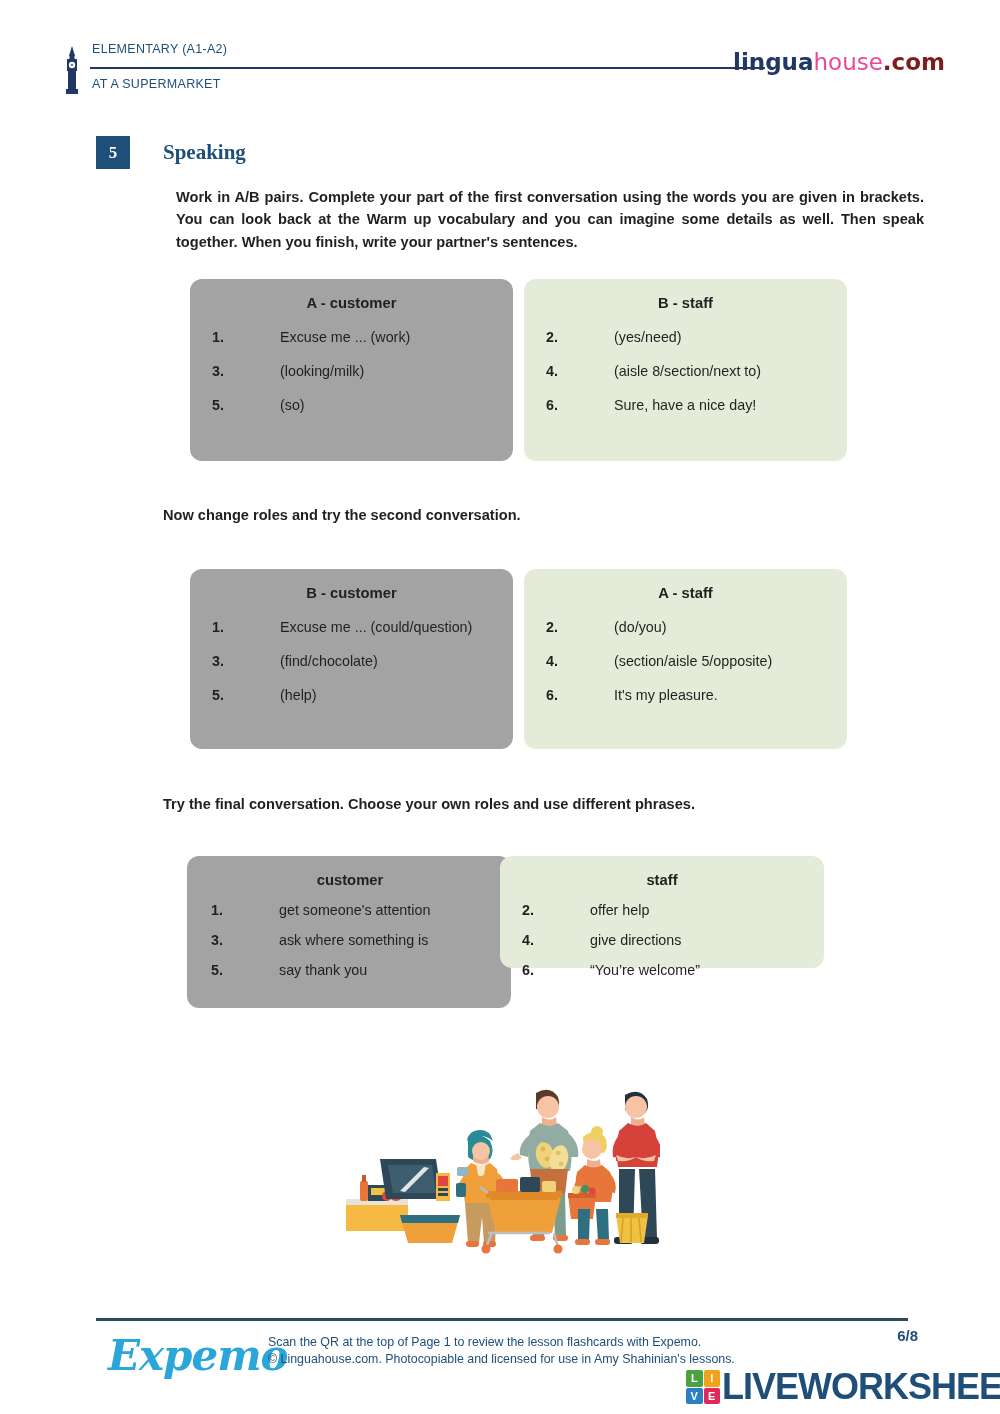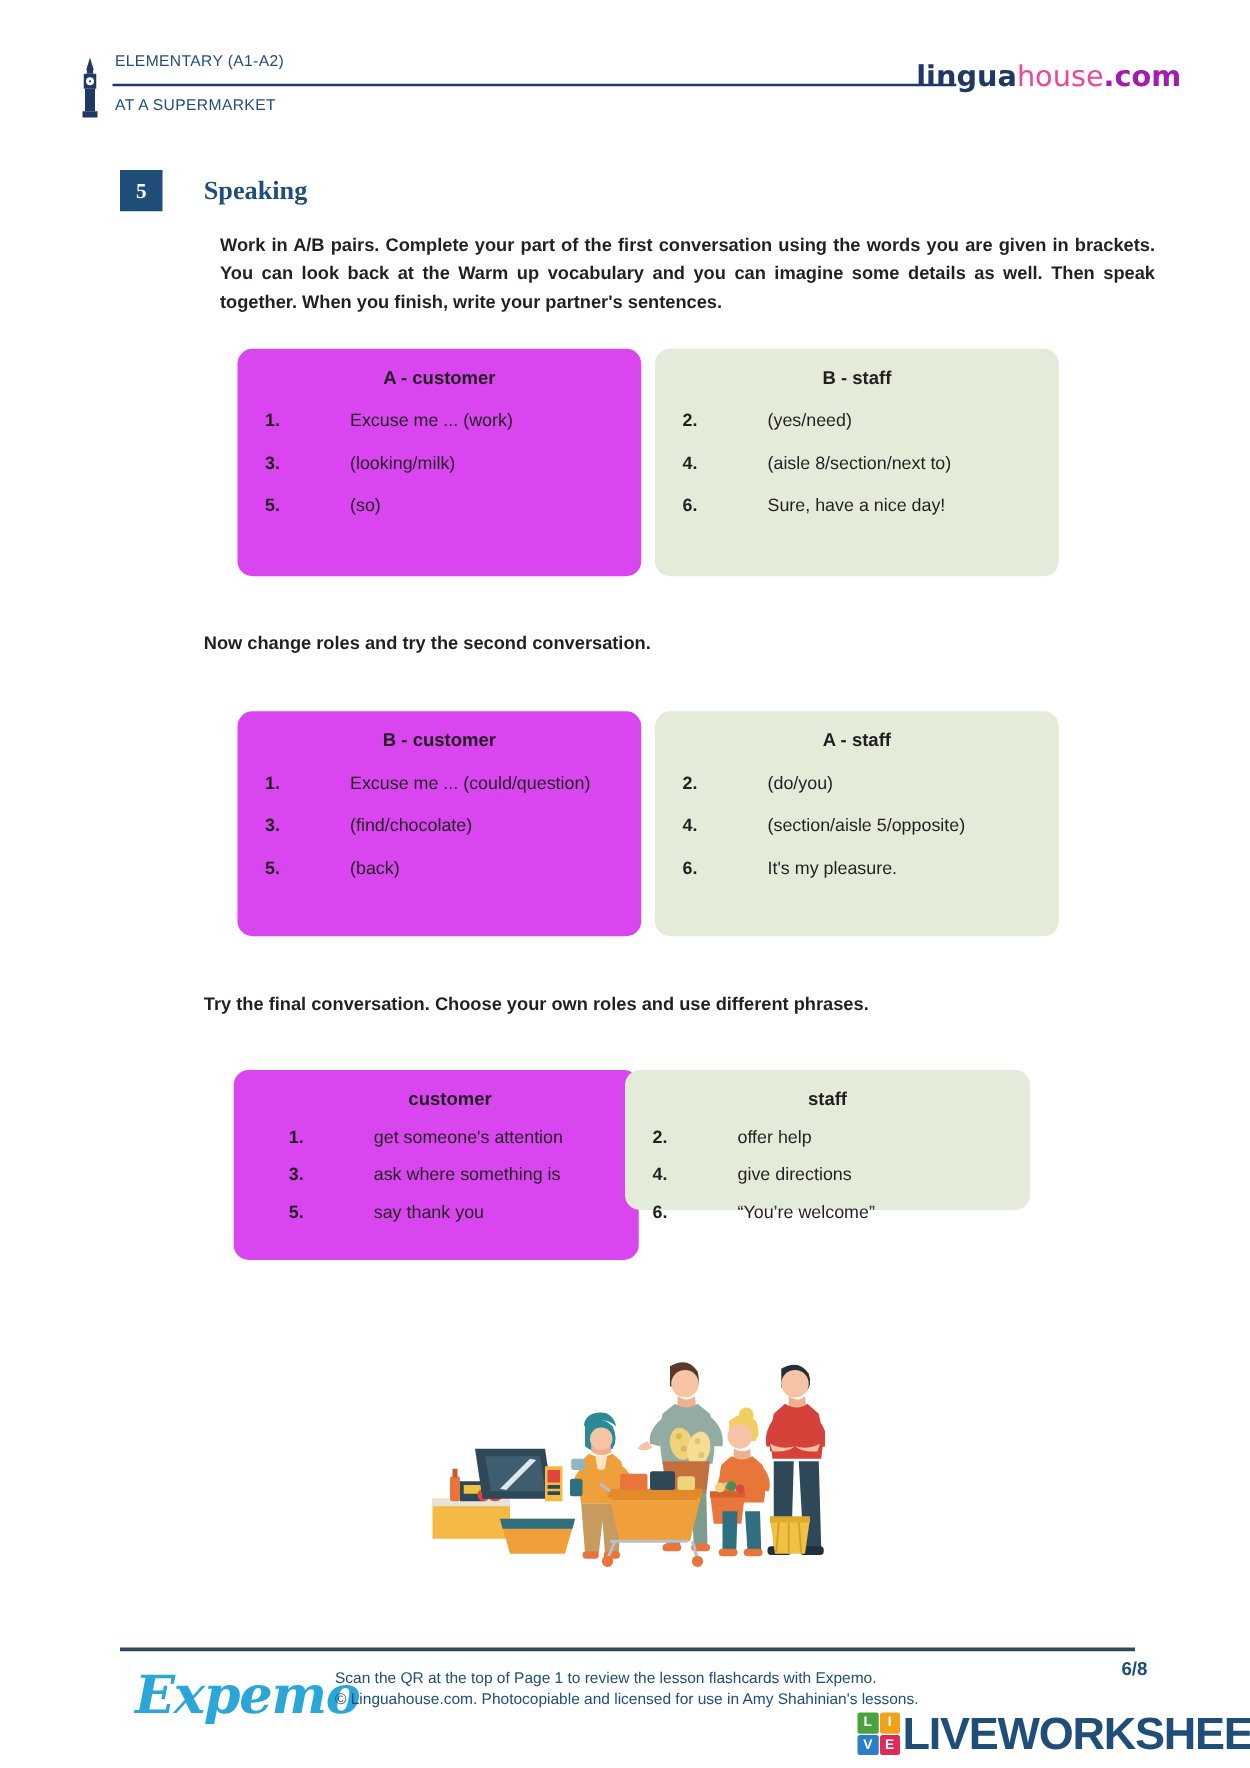--- a/index.html
+++ b/index.html
@@ -50,21 +50,21 @@
   }
   .logo {
     position: absolute;
     right: 0; top: 9px;
     font-size: 23px;
     font-family: "DejaVu Sans", sans-serif;
     white-space: nowrap;
   }
   .logo .lg-a { color: #1f3864; font-weight: bold; }
   .logo .lg-b { color: #ec4899; font-weight: normal; }
-  .logo .lg-c { color: #a21caf; font-weight: bold; }
+  .logo .lg-c { color: #7f1d1d; font-weight: bold; }
 
   
   .sec-badge {
     position: absolute;
     left: 96px; top: 136px;
     width: 34px; height: 33px;
     background: #1f4e79;
     color: #ffffff;
     font-size: 17px;
     font-weight: bold;
@@ -109,21 +109,21 @@
     position: absolute;
     left: 0; right: 0;
     height: 0;
   }
   .rbox {
     position: absolute;
     border-radius: 12px;
     box-sizing: border-box;
     padding: 16px 22px 18px 22px;
   }
-  .rbox.blue  { background: #d946ef; }
+  .rbox.blue  { background: #a3a3a3; }
   .rbox.green { background: #e4ecd9; }
 
   .rbox-title {
     text-align: center;
     font-size: 14.8px;
     font-weight: bold;
     color: #231f20;
     margin-bottom: 12px;
   }
   .rline {
@@ -147,21 +147,21 @@
   #pair1 .rbox.green { left: 524px; top: 0; width: 323px; height: 182px; }
   #pair1 .rbox.green .rbox-title { margin-bottom: 11px; }
 
   
   #pair2 { top: 569px; }
   #pair2 .rbox.blue  { left: 190px; top: 0; width: 323px; height: 180px; }
   #pair2 .rbox.green { left: 524px; top: 0; width: 323px; height: 180px; }
 
   
   #pair3 { top: 856px; }
-  #pair3 .rbox.blue  { left: 187px; top: 0; width: 324px; height: 152px; padding-left: 44px; }
+  #pair3 .rbox.blue  { left: 187px; top: 0; width: 324px; height: 152px; padding-left: 24px; }
   #pair3 .rbox.green { left: 500px; top: 0; width: 324px; height: 112px; }
   #pair3 .rline { margin-top: 14px; }
   #pair3 .rbox-title { margin-bottom: 12px; }
 
   
   .illus {
     position: absolute;
     left: 340px; top: 1075px;
     width: 320px; height: 190px;
   }
@@ -299,21 +299,21 @@
     <div class="rline">
       <span class="rnum">1.</span>
       <span class="rtext">Excuse me ... (could/question)</span>
     </div>
     <div class="rline">
       <span class="rnum">3.</span>
       <span class="rtext">(find/chocolate)</span>
     </div>
     <div class="rline">
       <span class="rnum">5.</span>
-      <span class="rtext">(back)</span>
+      <span class="rtext">(help)</span>
     </div>
   </div>
   <div class="rbox green">
     <div class="rbox-title">A - staff</div>
     <div class="rline">
       <span class="rnum">2.</span>
       <span class="rtext">(do/you)</span>
     </div>
     <div class="rline">
       <span class="rnum">4.</span>

